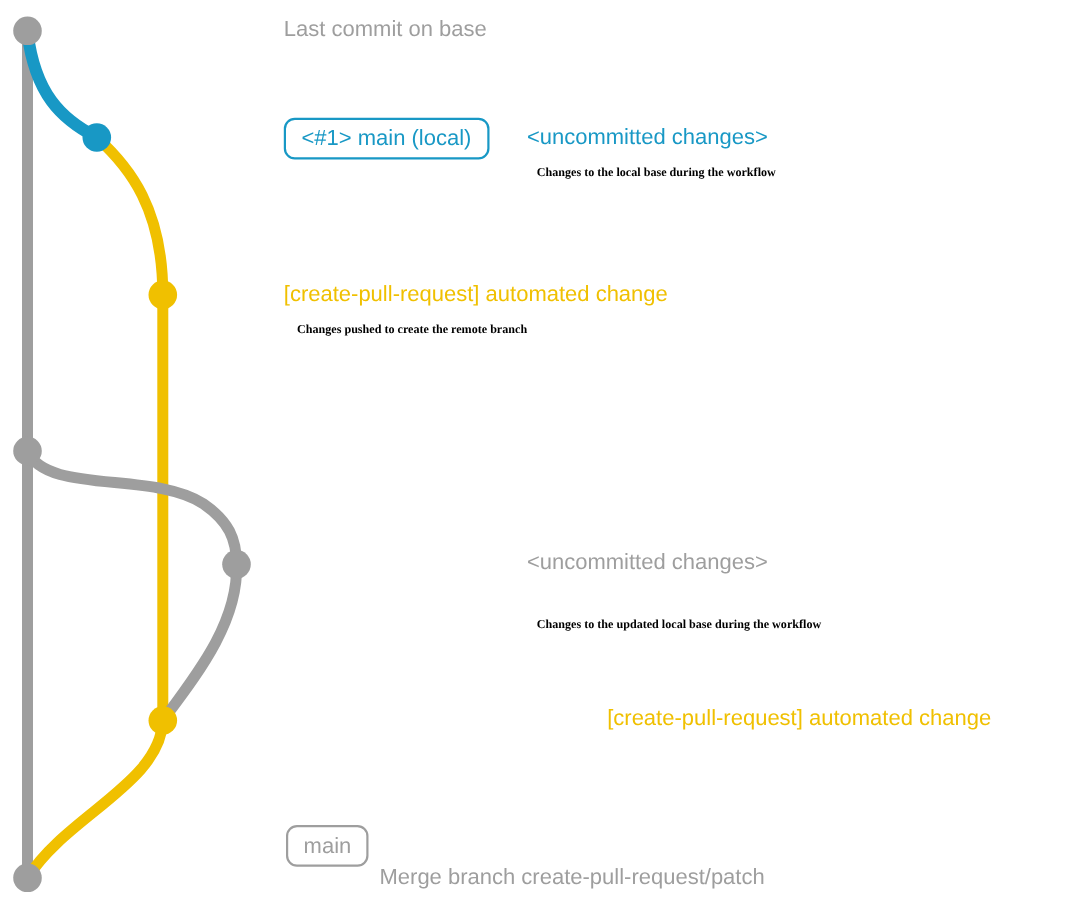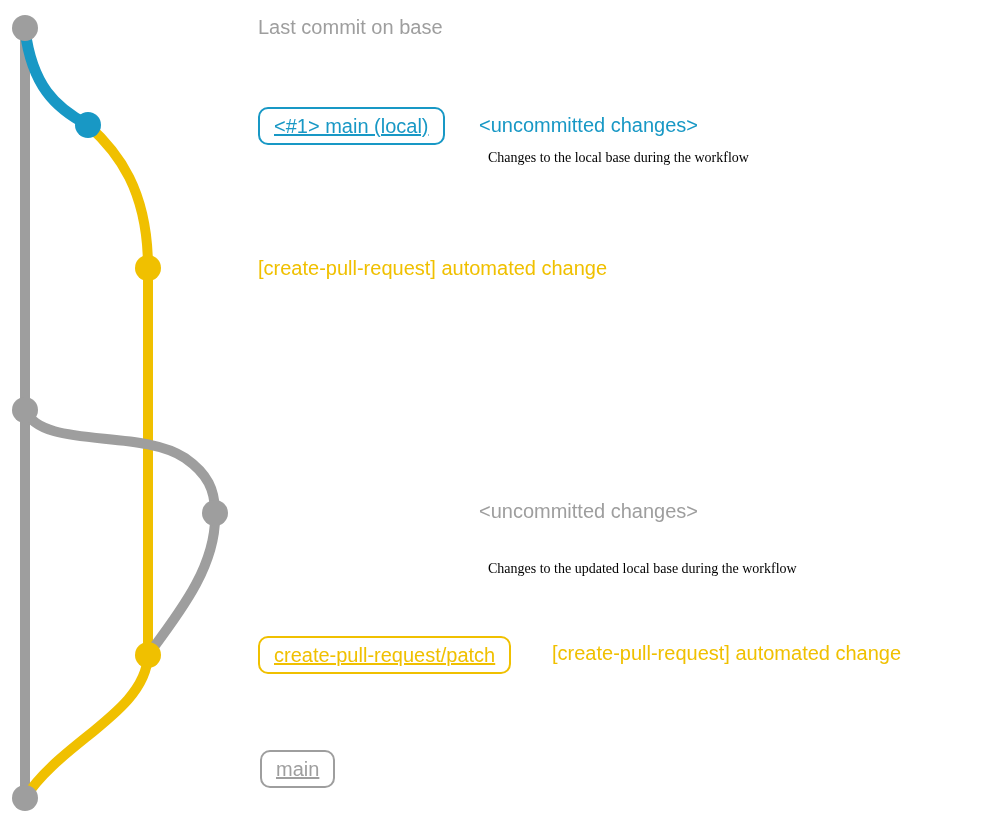--- a/index.html
+++ b/index.html
@@ -7,33 +7,32 @@
     position: relative;
     width: 958px;
     height: 827px;
     background: #ffffff;
     overflow: hidden;
     font-family: "Liberation Sans", sans-serif;
   }
   #graph { position: absolute; left: 0; top: 0; }
   .abs { position: absolute; white-space: nowrap; }
   .sans { font-family: "Liberation Sans", sans-serif; font-size: 20px; line-height: 24px; }
-  .serif { font-family: "Liberation Serif", serif; font-size: 14px; line-height: 21px; color: var(--color-ink); }
+  .serif { font-family: "Liberation Serif", serif; font-size: 11px; line-height: 21px; color: var(--color-ink); font-weight: bold; }
   .c-gray   { color: var(--color-gray); }
   .c-blue   { color: var(--color-blue); }
   .c-yellow { color: var(--color-yellow); }
   .pill {
     display: inline-block;
     border: 2px solid currentColor;
     border-radius: 10px;
     padding: 5px 14px;
     font-size: 20px;
     line-height: 24px;
     background: #ffffff;
-    text-decoration: underline;
   }
   .edge { fill: none; stroke-linecap: round; }
   .s-gray   { stroke: var(--color-gray); }
   .s-blue   { stroke: var(--color-blue); }
   .s-yellow { stroke: var(--color-yellow); }
   .f-gray   { fill: var(--color-gray); }
   .f-blue   { fill: var(--color-blue); }
   .f-yellow { fill: var(--color-yellow); }
 </style>
 </head>
@@ -66,27 +65,26 @@
 
   <div class="abs sans c-gray" style="left:258px; top:15px;">Last commit on base</div>
 
   <div class="abs c-blue" style="left:258px; top:107px;">
     <span class="pill">&lt;#1&gt; main (local)</span>
   </div>
   <div class="abs sans c-blue" style="left:479px; top:113px;">&lt;uncommitted changes&gt;</div>
   <div class="abs serif" style="left:488px; top:147px;">Changes to the local base during the workflow</div>
 
   <div class="abs sans c-yellow" style="left:258px; top:256px;">[create-pull-request] automated change</div>
+  <div class="abs serif" style="left:270px; top:290px;">Changes pushed to create the remote branch</div>
 
 
   <div class="abs sans c-gray" style="left:479px; top:499px;">&lt;uncommitted changes&gt;</div>
   <div class="abs serif" style="left:488px; top:558px;">Changes to the updated local base during the workflow</div>
 
-  <div class="abs c-yellow" style="left:258px; top:636px;">
-    <span class="pill">create-pull-request/patch</span>
-  </div>
   <div class="abs sans c-yellow" style="left:552px; top:641px;">[create-pull-request] automated change</div>
 
   <div class="abs c-gray" style="left:260px; top:750px;">
     <span class="pill">main</span>
   </div>
+  <div class="abs sans c-gray" style="left:345px; top:786px;">Merge branch create-pull-request/patch</div>
 
 </div>
 
 </body></html>

